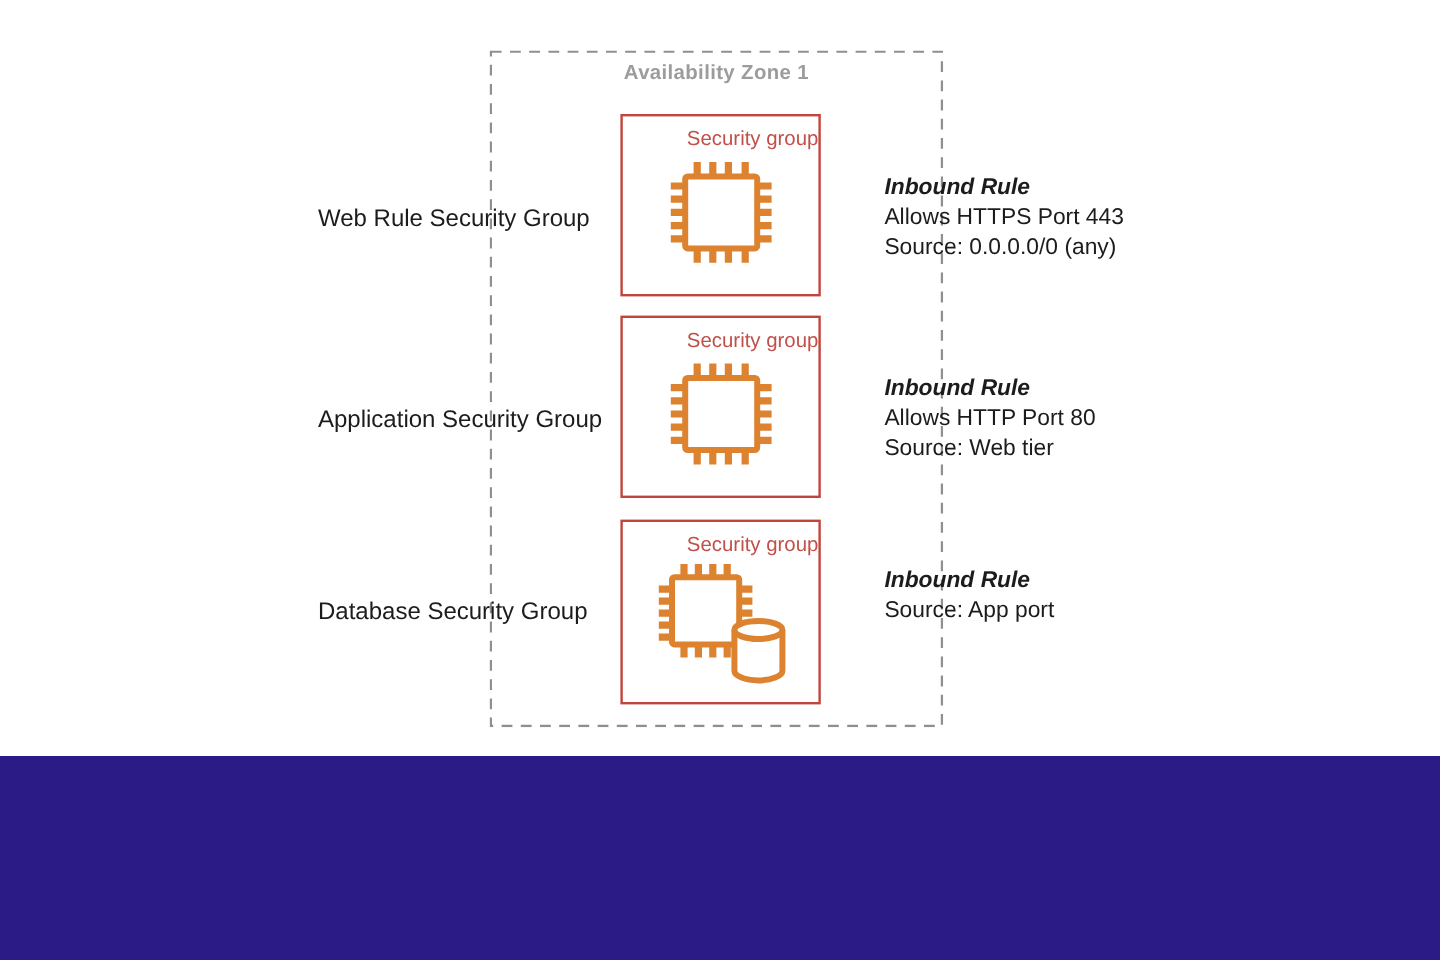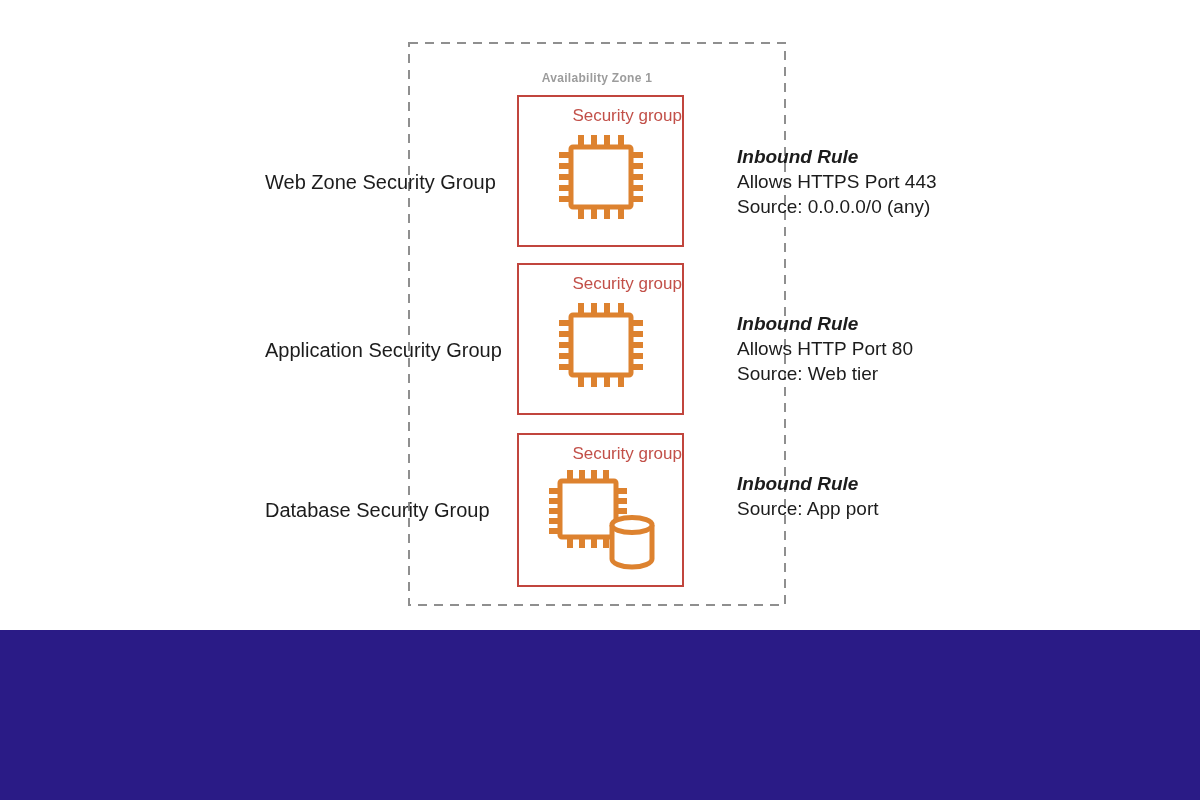--- a/index.html
+++ b/index.html
@@ -4,21 +4,21 @@
 <style>
   html,body{margin:0;padding:0;background:#fff;}
   .canvas{
     position:relative;width:1200px;height:800px;background:#ffffff;
     font-family:"Liberation Sans",sans-serif;overflow:hidden;
   }
   
   .az-box{position:absolute;left:408px;top:42px;width:378px;height:564px;}
   .az-label{
     position:absolute;left:408px;top:51px;width:378px;text-align:center;
-    color:#9c9c9c;font-size:12px;font-weight:700;letter-spacing:.3px;margin-top:20px;
+    color:#9c9c9c;font-size:17px;font-weight:700;letter-spacing:.3px;
   }
   
   .sg-box{
     position:absolute;left:517px;width:163px;height:148px;
     border:2px solid #c1453d;background:#ffffff;text-align:right;
   }
   .sg-box.r1{top:95px;}
   .sg-box.r2{top:263px;}
   .sg-box.r3{top:433px;height:150px;}
   .sg-title{margin-top:9px;color:#c25049;font-size:17px;font-weight:400;}
@@ -48,21 +48,21 @@
 
 <div class="canvas">
 
   <div class="az-box">
     <svg width="378" height="564" viewBox="0 0 378 564">
       <rect x="1" y="1" width="376" height="562" fill="none" stroke="#8f8f8f" stroke-width="2" stroke-dasharray="9 7"></rect>
     </svg>
   </div>
   <div class="az-label">Availability Zone 1</div>
 
-  <div class="tier-label r1">Web Zone Security Group</div>
+  <div class="tier-label r1">Web Rule Security Group</div>
   <div class="sg-box r1">
     <div class="sg-title">Security group</div>
     <svg width="96" height="96" viewBox="0 0 96 96">
       <g stroke="#dd822f" stroke-width="6" fill="none">
         <rect x="18" y="18" width="60" height="60" rx="2" stroke-width="5"></rect>
         <line x1="28" y1="6" x2="28" y2="18"></line>
           <line x1="41" y1="6" x2="41" y2="18"></line>
           <line x1="54" y1="6" x2="54" y2="18"></line>
           <line x1="68" y1="6" x2="68" y2="18"></line>
         <line x1="28" y1="78" x2="28" y2="90"></line>

